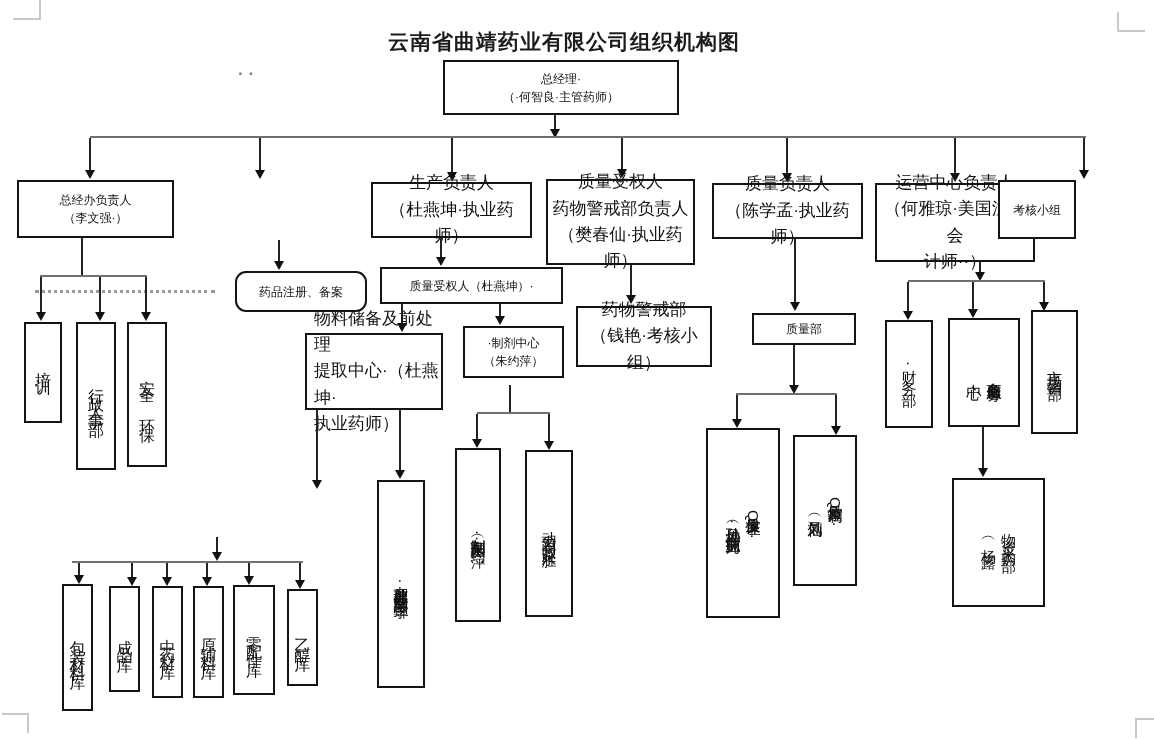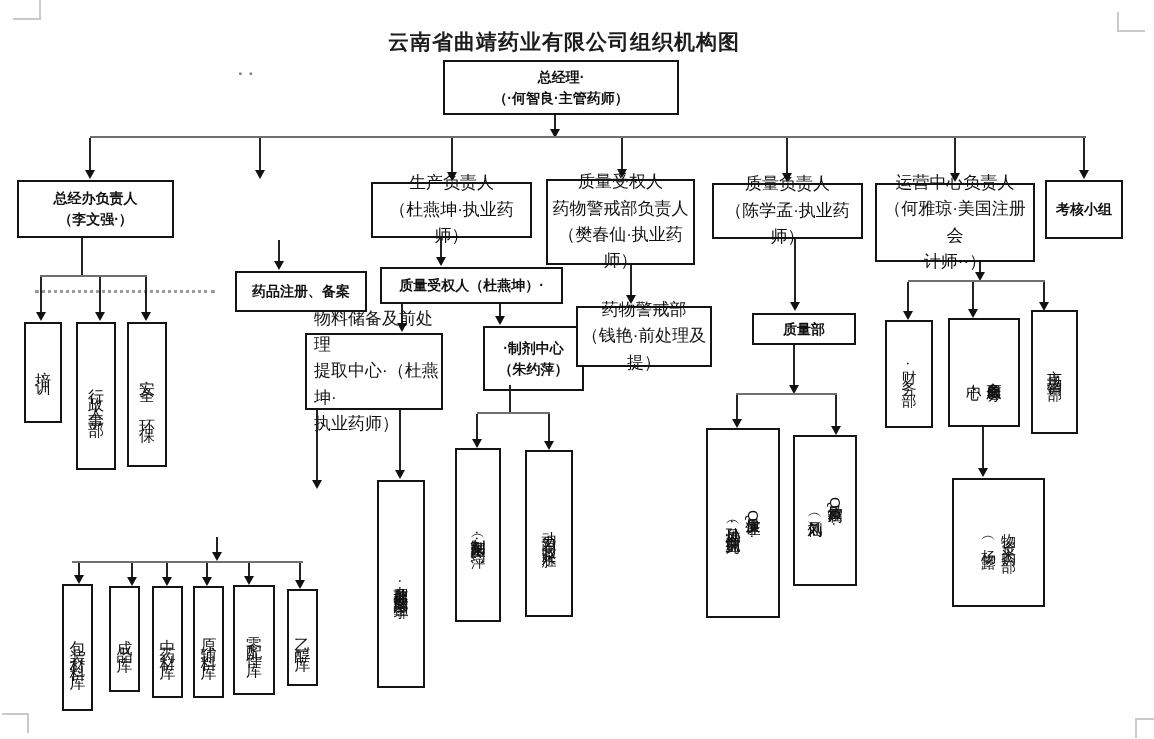--- a/index.html
+++ b/index.html
@@ -3,21 +3,21 @@
 <meta charset="utf-8">
 <style>
   html,body{margin:0;padding:0;background:#fff;}
   #page{position:relative;width:1154px;height:739px;background:#fff;overflow:hidden;
         font-family:"Liberation Sans","DejaVu Sans",sans-serif;color:#111;}
   #title{position:absolute;left:0;top:28px;width:1128px;text-align:center;
          font-size:21px;font-weight:bold;letter-spacing:1px;color:#1c1c1c;}
   .box{position:absolute;border:2px solid #141414;background:#fff;box-sizing:border-box;
        display:flex;align-items:center;justify-content:center;text-align:center;
        white-space:pre-line;color:#111;}
-  .h{font-size:14px;line-height:1.5;font-weight:bold;}
+  .h{font-size:12px;line-height:1.5;}
   .h13{font-size:17px;line-height:1.55;}
   .left{text-align:left;justify-content:flex-start;padding-left:7px;padding-right:2px;}
   .v{writing-mode:vertical-rl;font-size:16px;letter-spacing:8px;line-height:1.25;}
   .v2{writing-mode:vertical-rl;font-size:15px;letter-spacing:1px;line-height:20px;}
   .ls0{letter-spacing:0.5px;} .ls3{letter-spacing:3px;} .ls4{letter-spacing:4px;} .ls6{letter-spacing:6px;}
   .ln{position:absolute;background:#232323;}
   .rail{position:absolute;background:#6f6f6f;}
   .arr{position:absolute;width:0;height:0;border-left:5px solid transparent;
        border-right:5px solid transparent;border-top:9px solid #111;}
   .dotted{position:absolute;width:180px;border-top:3px dotted #9b9b9b;}
@@ -68,53 +68,53 @@
   <div class="box h13" style="left:371px;top:182px;width:161px;height:56px;">生产负责人
 （杜燕坤·执业药师）</div>
   <div class="box h13" style="left:546px;top:179px;width:149px;height:86px;">质量受权人
 药物警戒部负责人
 （樊春仙·执业药师）</div>
   <div class="box h13" style="left:712px;top:183px;width:151px;height:56px;">质量负责人
 （陈学孟·执业药师）</div>
   <div class="box h13" style="left:875px;top:183px;width:160px;height:79px;">运营中心负责人
 （何雅琼·美国注册会
 计师··）</div>
-  <div class="box h" style="left:1045px;top:180px;width:78px;height:59px;">考核小组</div>
+  <div class="box h" style="left:998px;top:180px;width:78px;height:59px;">考核小组</div>
 
   <div class="ln" style="left:81px;top:238px;width:2px;height:38px;"></div>
   <div class="rail" style="left:40px;top:275px;width:107px;height:2px;"></div>
   <div class="dotted" style="left:35px;top:290px;"></div>
   <div class="ln" style="left:40px;top:277px;width:2px;height:35px;"></div>
   <div class="arr" style="left:36px;top:312px;"></div>
   <div class="ln" style="left:99px;top:277px;width:2px;height:35px;"></div>
   <div class="arr" style="left:95px;top:312px;"></div>
   <div class="ln" style="left:145px;top:277px;width:2px;height:35px;"></div>
   <div class="arr" style="left:141px;top:312px;"></div>
 
   <div class="box v" style="left:24px;top:322px;width:38px;height:101px;">培训·</div>
   <div class="box v" style="left:76px;top:322px;width:40px;height:148px;">行政人事部</div>
   <div class="box v" style="left:127px;top:322px;width:40px;height:145px;">安全、环保</div>
 
   <div class="ln" style="left:278px;top:240px;width:2px;height:21px;"></div>
   <div class="arr" style="left:274px;top:261px;"></div>
-  <div class="box h" style="left:235px;top:271px;width:132px;height:41px;">药品注册、备案</div>
+  <div class="box h" style="left:235px;top:271px;width:132px;height:41px;border-radius:11px;">药品注册、备案</div>
 
   <div class="ln" style="left:440px;top:238px;width:2px;height:19px;"></div>
   <div class="arr" style="left:436px;top:257px;"></div>
   <div class="box h" style="left:380px;top:267px;width:183px;height:37px;">质量受权人（杜燕坤）·</div>
 
   <div class="ln" style="left:401px;top:304px;width:2px;height:19px;"></div>
   <div class="arr" style="left:397px;top:323px;"></div>
   <div class="ln" style="left:499px;top:304px;width:2px;height:12px;"></div>
   <div class="arr" style="left:495px;top:316px;"></div>
 
   <div class="box h13 left" style="left:305px;top:333px;width:138px;height:77px;">物料储备及前处理
 提取中心·（杜燕坤·
 执业药师）</div>
-  <div class="box h" style="left:483px;top:326px;width:101px;height:65px;">·制剂中心
+  <div class="box h" style="left:463px;top:326px;width:101px;height:52px;">·制剂中心
 （朱约萍）</div>
 
   <div class="ln" style="left:316px;top:410px;width:2px;height:70px;"></div>
   <div class="arr" style="left:312px;top:480px;"></div>
   <div class="ln" style="left:399px;top:410px;width:2px;height:60px;"></div>
   <div class="arr" style="left:395px;top:470px;"></div>
 
   <div class="box v2 ls0" style="left:377px;top:480px;width:48px;height:208px;">前处理及提·取车间·（李蝉）</div>
 
   <div class="ln" style="left:509px;top:385px;width:2px;height:28px;"></div>
@@ -146,21 +146,21 @@
   <div class="box v" style="left:62px;top:584px;width:31px;height:127px;">包装材料库</div>
   <div class="box v" style="left:109px;top:586px;width:31px;height:106px;">成品库</div>
   <div class="box v" style="left:152px;top:586px;width:31px;height:112px;">中药材库</div>
   <div class="box v" style="left:193px;top:586px;width:31px;height:112px;">原辅料库</div>
   <div class="box v" style="left:233px;top:585px;width:42px;height:110px;">零配件库</div>
   <div class="box v" style="left:287px;top:589px;width:31px;height:97px;">乙醇库</div>
 
   <div class="ln" style="left:630px;top:265px;width:2px;height:30px;"></div>
   <div class="arr" style="left:626px;top:295px;"></div>
   <div class="box h13" style="left:576px;top:306px;width:136px;height:61px;">药物警戒部
-（钱艳·前处理及提）</div>
+（钱艳·考核小组）</div>
 
   <div class="ln" style="left:794px;top:239px;width:2px;height:63px;"></div>
   <div class="arr" style="left:790px;top:302px;"></div>
   <div class="box h" style="left:752px;top:313px;width:104px;height:32px;">质量部</div>
 
   <div class="ln" style="left:793px;top:345px;width:2px;height:40px;"></div>
   <div class="arr" style="left:789px;top:385px;"></div>
   <div class="rail" style="left:736px;top:393px;width:101px;height:2px;"></div>
   <div class="ln" style="left:736px;top:395px;width:2px;height:24px;"></div>
   <div class="arr" style="left:732px;top:419px;"></div>

